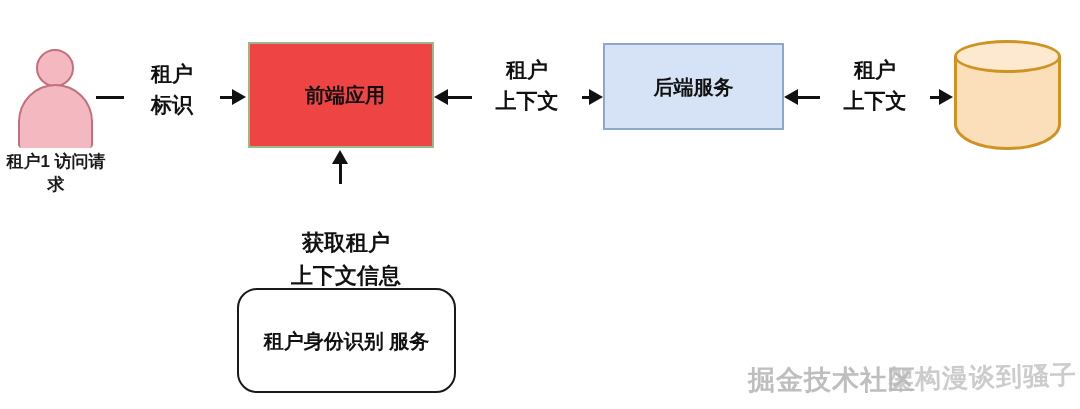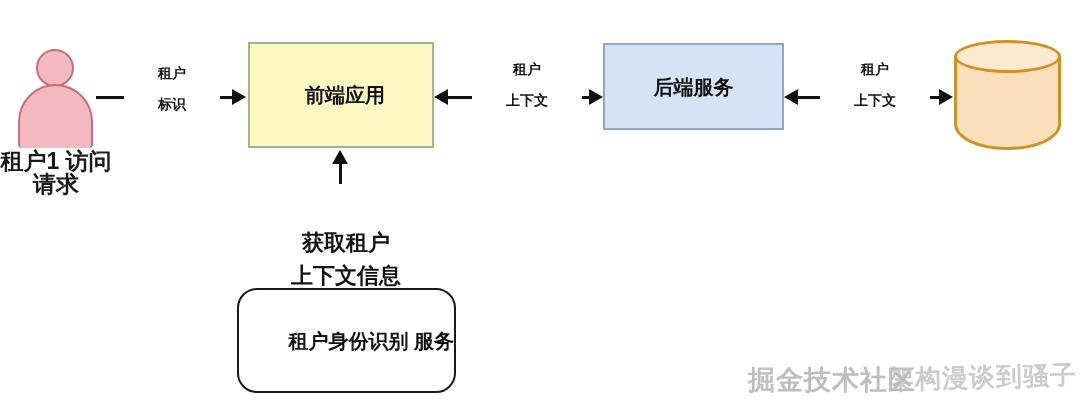--- a/index.html
+++ b/index.html
@@ -37,58 +37,57 @@
     background: #f4b9c0;
     border: 2.5px solid #c4707c;
     border-bottom: none;
     border-radius: 38px 38px 4px 4px;
     box-sizing: border-box;
   }
   .actor-caption {
     left: 0px; top: 150px;
     width: 112px;
     text-align: center;
-    font-size: 23px;
+    font-size: 17px;
     line-height: 23px;
     color: #1a1a1a;
     font-weight: 600;
   }
 
   
   .box {
     box-sizing: border-box;
     display: flex;
     align-items: center;
     justify-content: center;
     text-align: center;
     font-size: 20px;
     line-height: 28px;
     color: #111111;
     font-weight: 600;
   }
   .box-frontend {
     left: 248px; top: 42px;
     width: 186px; height: 106px;
-    background: #fef9c3;
+    background: #ef4444;
     border: 2px solid #9ab88b;
     padding-left: 8px;
   }
   .box-backend {
     left: 603px; top: 43px;
     width: 181px; height: 87px;
     background: #d6e2f5;
     border: 2px solid #8fa8c9;
   }
   .box-identity {
     left: 237px; top: 288px;
     width: 219px; height: 105px;
     background: #ffffff;
     border: 2.5px solid #1a1a1a;
     border-radius: 20px;
-    justify-content: flex-end;
   }
 
   
   .db {
     left: 954px; top: 40px;
     width: 107px; height: 110px;
   }
   .db-body {
     position: absolute;
     left: 0; top: 16px;
@@ -139,21 +138,21 @@
   }
   .head-down {
     border-left: 8px solid transparent;
     border-right: 8px solid transparent;
     border-top: 14px solid #111111;
   }
 
   
   .edge-label {
     text-align: center;
-    font-size: 14px;
+    font-size: 21px;
     line-height: 31px;
     color: #111111;
     font-weight: 600;
     background: #ffffff;
     white-space: pre-line;
   }
   .label-tenant-id   { left: 124px; top: 58px; width: 96px; }
   .label-ctx-front   { left: 472px; top: 54px; width: 110px; }
   .label-ctx-back    { left: 820px; top: 54px; width: 110px; }
   .label-get-ctx     { left: 250px; top: 182px; width: 192px; font-size: 22px; line-height: 33px; margin-top: 44px; }

